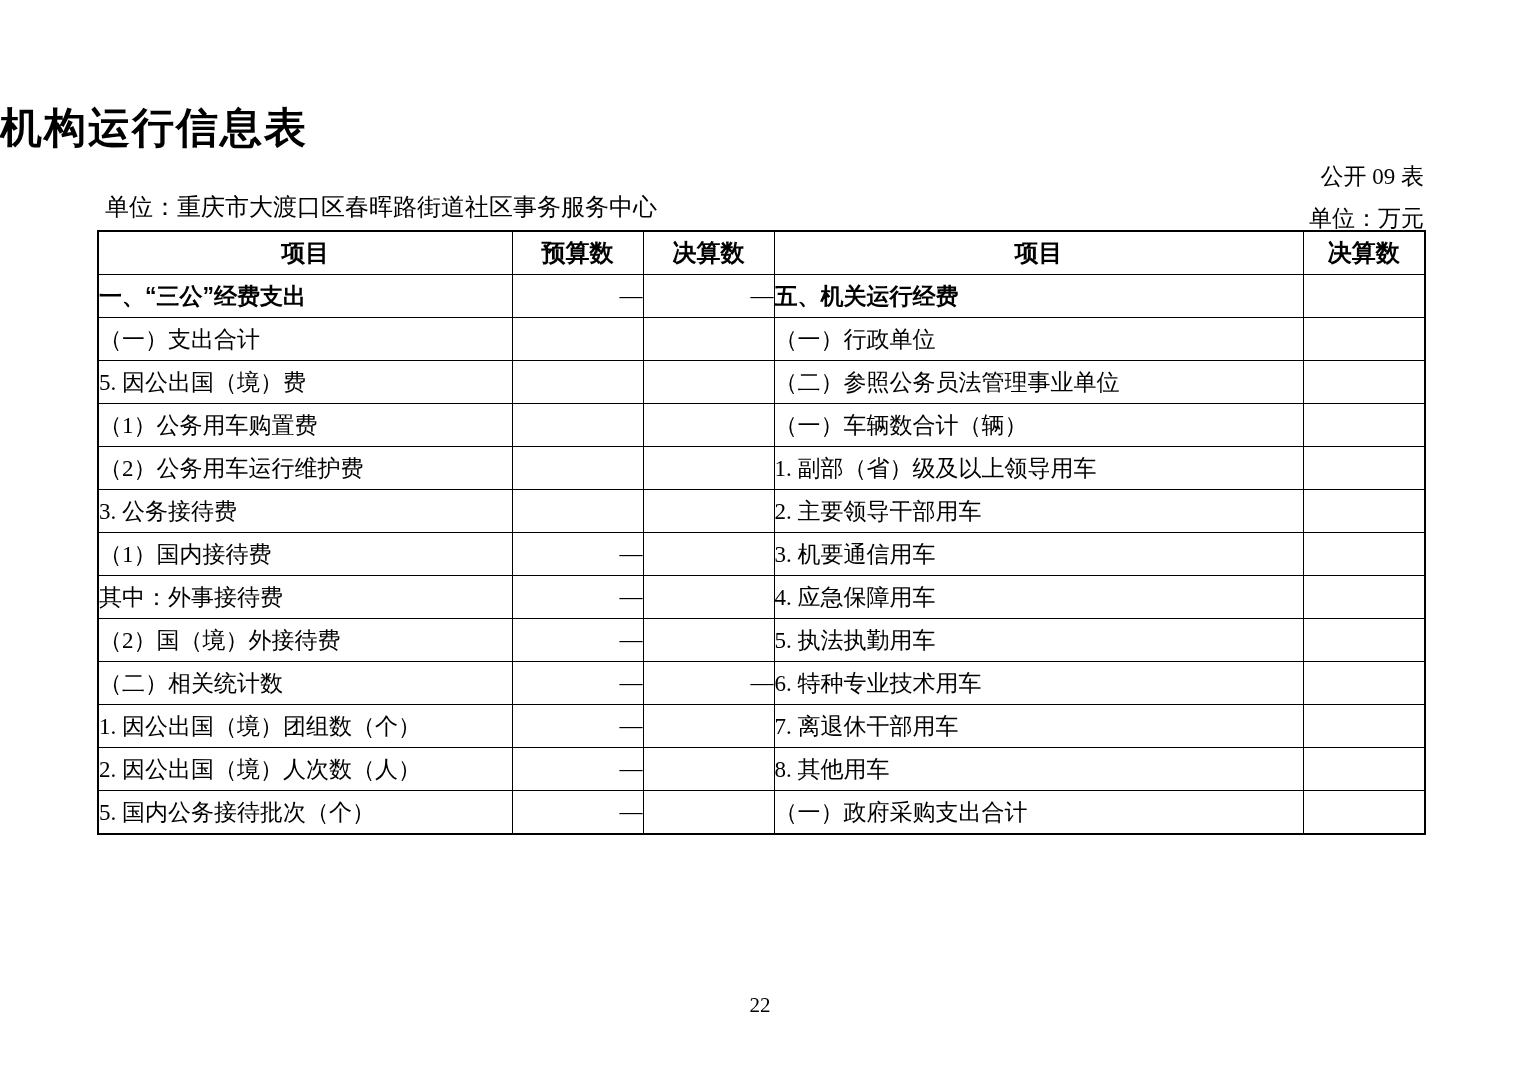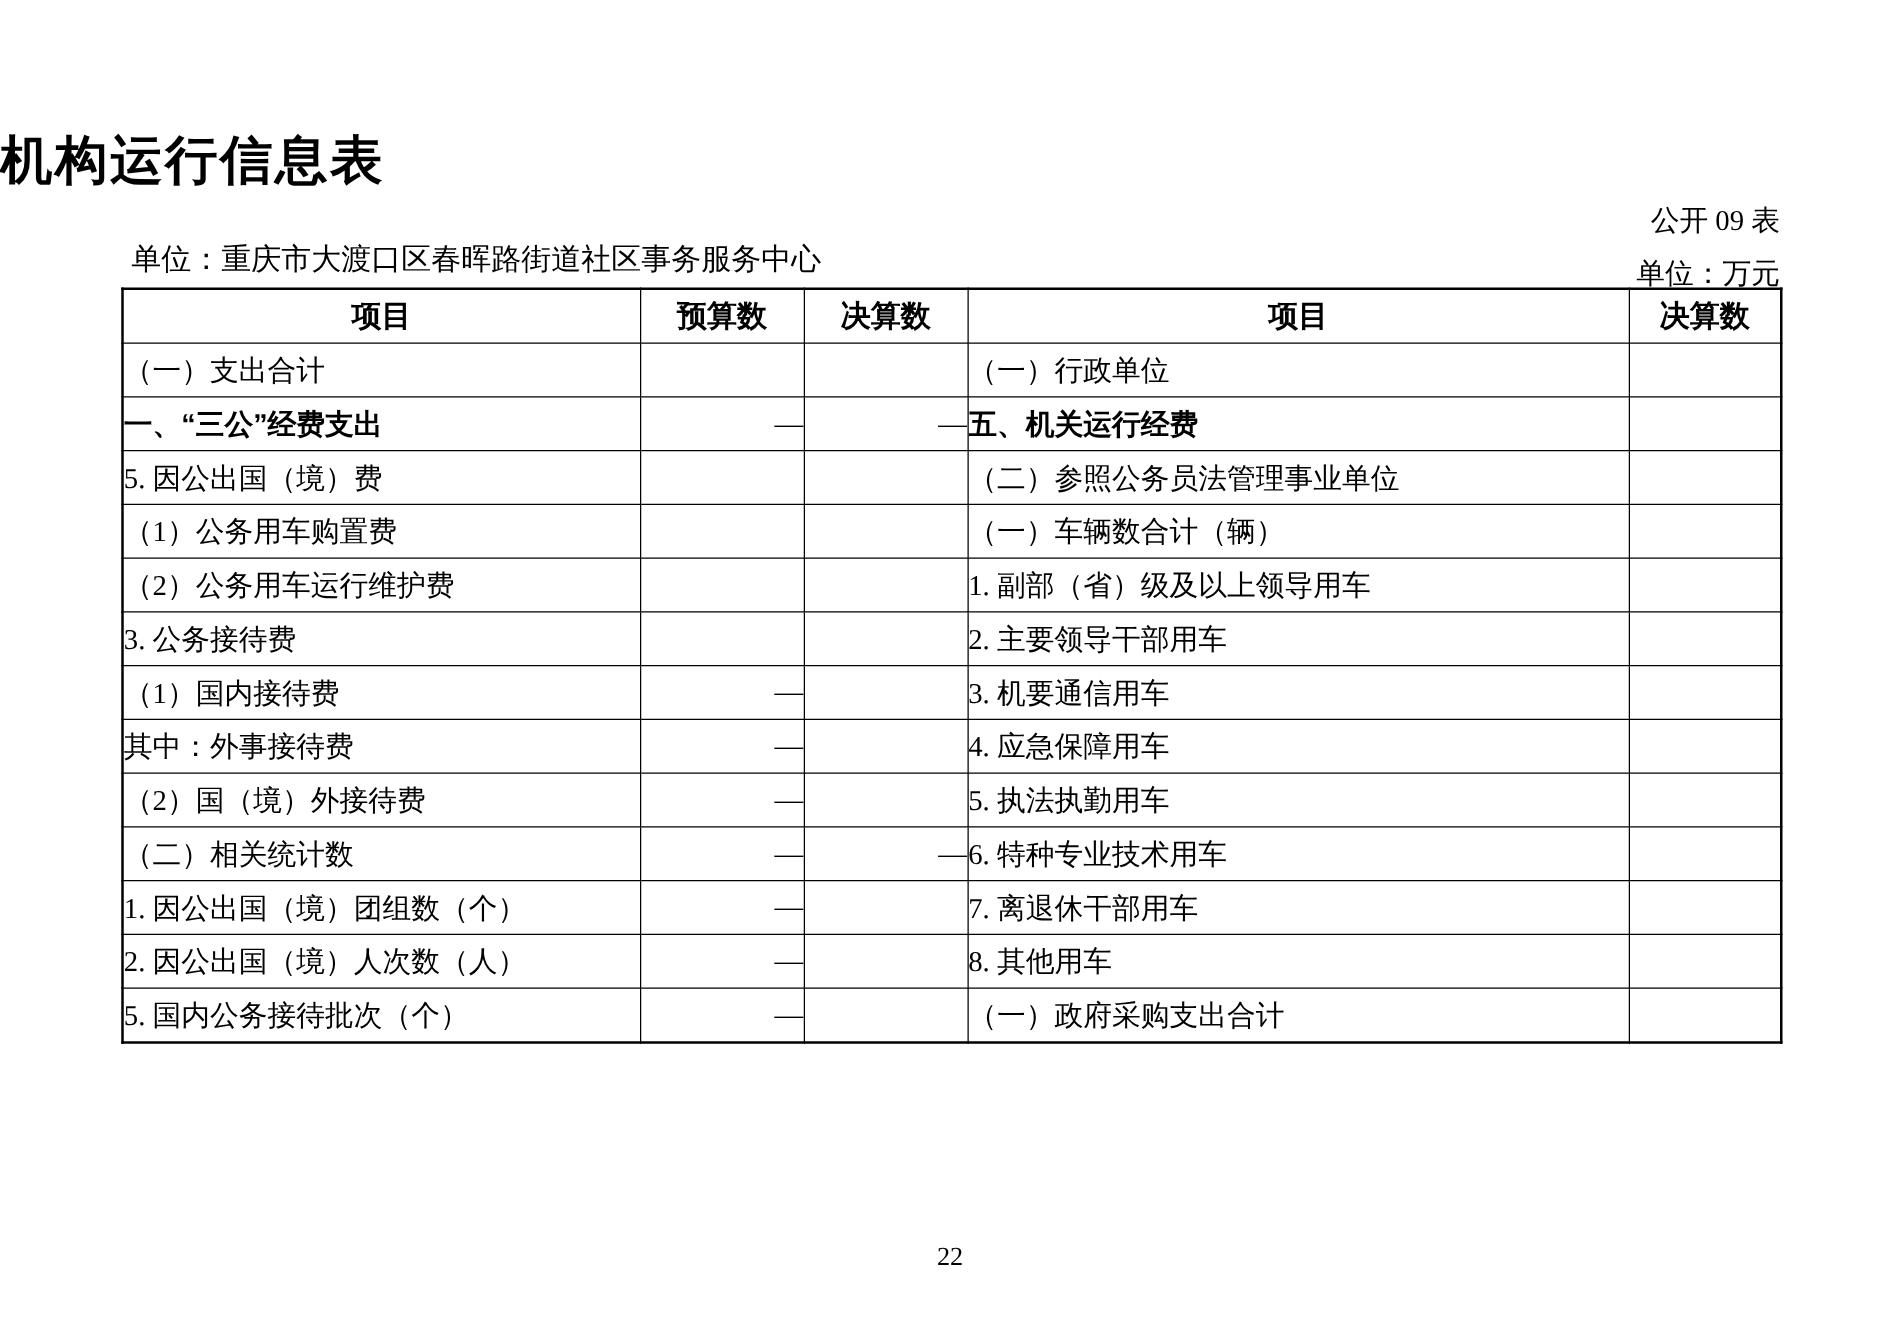--- a/index.html
+++ b/index.html
@@ -78,31 +78,31 @@
   </colgroup>
   <tbody>
       <tr>
     <th class="h">项目</th>
     <th class="h">预算数</th>
     <th class="h">决算数</th>
     <th class="h">项目</th>
     <th class="h">决算数</th>
   </tr>
   <tr>
+    <td class="c-item b lv0">一、“三公”经费支出</td>
+    <td class="c-num">—</td>
+    <td class="c-num">—</td>
+    <td class="c-item b lv0">五、机关运行经费</td>
+    <td class="c-num"></td>
+  </tr>
+  <tr>
     <td class="c-item lv1">（一）支出合计</td>
     <td class="c-num"></td>
     <td class="c-num"></td>
     <td class="c-item lv1">（一）行政单位</td>
-    <td class="c-num"></td>
-  </tr>
-  <tr>
-    <td class="c-item b lv0">一、“三公”经费支出</td>
-    <td class="c-num">—</td>
-    <td class="c-num">—</td>
-    <td class="c-item b lv0">五、机关运行经费</td>
     <td class="c-num"></td>
   </tr>
   <tr>
     <td class="c-item lv2">5. 因公出国（境）费</td>
     <td class="c-num"></td>
     <td class="c-num"></td>
     <td class="c-item lv1">（二）参照公务员法管理事业单位</td>
     <td class="c-num"></td>
   </tr>
   <tr>

